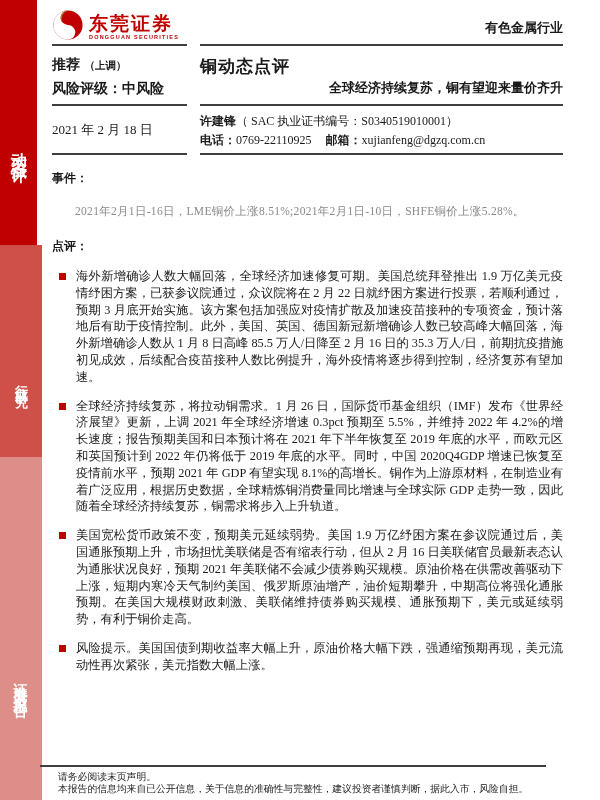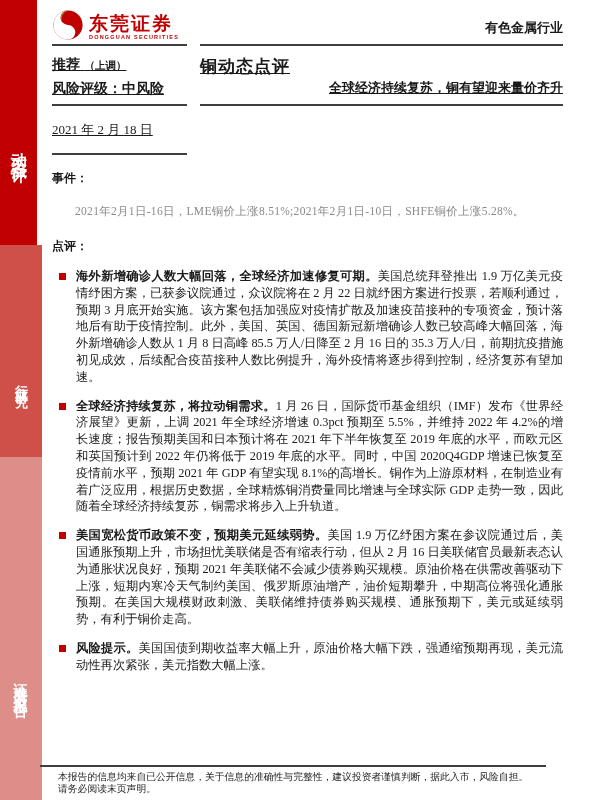--- a/index.html
+++ b/index.html
@@ -26,21 +26,21 @@
   .content { position:absolute; left:52px; top:0; width:511px; }
 
   .brand-row { height:44px; display:flex; align-items:flex-start; justify-content:space-between; padding-top:9px; }
   .brand { display:flex; align-items:center; gap:5px; }
   .brand-names { display:flex; flex-direction:column; line-height:1; }
   .brand-cn { color:#c00000; font-weight:bold; font-size:19px; letter-spacing:2px; font-family:"Liberation Serif", serif; }
   .brand-en { color:#c00000; font-weight:bold; font-size:5.5px; letter-spacing:1.2px; margin-top:2px; font-family:"Liberation Sans", sans-serif; }
   .industry { font-family:"Liberation Sans", sans-serif; font-weight:bold; font-size:13px; margin-top:10px; }
 
   
-  .hdr { display:grid; grid-template-columns:135px 1fr; column-gap:13px; font-family:"Liberation Sans", sans-serif;text-decoration:underline; }
+  .hdr { display:grid; grid-template-columns:135px 1fr; column-gap:13px; font-family:"Liberation Sans", sans-serif; }
   .hdr > div { border-color:#3f3f3f; }
   .c-a1,.c-b1 { border-top:2px solid #3f3f3f; padding-top:9px; height:34px; }
   .c-a2,.c-b2 { border-bottom:2px solid #3f3f3f; height:28px; }
   .c-a3,.c-b3 { border-bottom:2px solid #3f3f3f; height:49px; }
   .rating-main { font-size:14px; font-weight:bold; }
   .rating-chg { font-size:10.5px; font-weight:bold; }
   .report-type { font-size:17px; font-weight:bold; letter-spacing:1px; }
   .risk { font-size:14px; font-weight:bold; padding-top:2px; }
   .subtitle { font-size:13px; font-weight:bold; text-align:right; padding-top:1px; }
   .c-a3 { display:flex; align-items:center; font-family:"Liberation Serif", serif; font-size:13px; }
@@ -50,21 +50,21 @@
 
   
   .sect-h { font-family:"Liberation Sans", sans-serif; font-weight:bold; font-size:12px; }
   .event-h { margin-top:15px; }
   .event-body { margin-top:17px; margin-left:23px; font-size:11.5px; color:#8a8a8a; letter-spacing:0.3px; }
   .comments-h { margin-top:19px; }
   .bullets { margin-top:13px; }
   .bullet { display:flex; margin-bottom:12px; }
   .bullet-sq { flex:0 0 7px; width:7px; height:7px; background:#c00000; margin:5px 10px 0 7px; }
   .bullet-text { flex:1; font-size:12.3px; line-height:16.8px; text-align:justify; }
-  .bullet-lead { font-weight:bold; }
+  .bullet-lead { font-weight:normal; }
 
   
   .footer {
     position:absolute; left:40px; bottom:5px; width:506px;
     border-top:2px solid #3f3f3f; padding:4px 0 0 18px;
     font-family:"Liberation Sans", sans-serif; font-size:9.8px; line-height:12px; color:#222222;
   }
 </style>
 </head>
 <body>
@@ -105,20 +105,28 @@
     <div class="c-a1">
       <span class="rating-main">推荐</span>
       <span class="rating-chg">（上调）</span>
     </div>
     <div class="c-b1 report-type">铜动态点评</div>
 
     <div class="c-a2 risk">风险评级：中风险</div>
     <div class="c-b2 subtitle">全球经济持续复苏，铜有望迎来量价齐升</div>
 
     <div class="c-a3">2021 年 2 月 18 日</div>
+    <div class="c-b3">
+      <div>
+        <span class="analyst-name">许建锋</span><span>（ SAC 执业证书编号：S0340519010001）</span>
+      </div>
+      <div>
+        <span class="lbl">电话：</span><span>0769-22110925</span><span class="contact-gap"></span><span class="lbl">邮箱：</span><span>xujianfeng@dgzq.com.cn</span>
+      </div>
+    </div>
   </div>
 
   <div class="sect-h event-h">事件：</div>
   <p class="event-body">2021年2月1日-16日，LME铜价上涨8.51%;2021年2月1日-10日，SHFE铜价上涨5.28%。</p>
 
   <div class="sect-h comments-h">点评：</div>
   <div class="bullets">
 
     <div class="bullet">
       <span class="bullet-sq"></span>
@@ -139,15 +147,15 @@
 
     <div class="bullet">
       <span class="bullet-sq"></span>
       <div class="bullet-text"><span class="bullet-lead">风险提示。</span><span>美国国债到期收益率大幅上升，原油价格大幅下跌，强通缩预期再现，美元流动性再次紧张，美元指数大幅上涨。</span></div>
     </div>
 
   </div>
 </main>
 
 <div class="footer">
+  <div>请务必阅读末页声明。</div>
   <div>本报告的信息均来自已公开信息，关于信息的准确性与完整性，建议投资者谨慎判断，据此入市，风险自担。</div>
-  <div>请务必阅读末页声明。</div>
 </div>
 
 </body></html>

